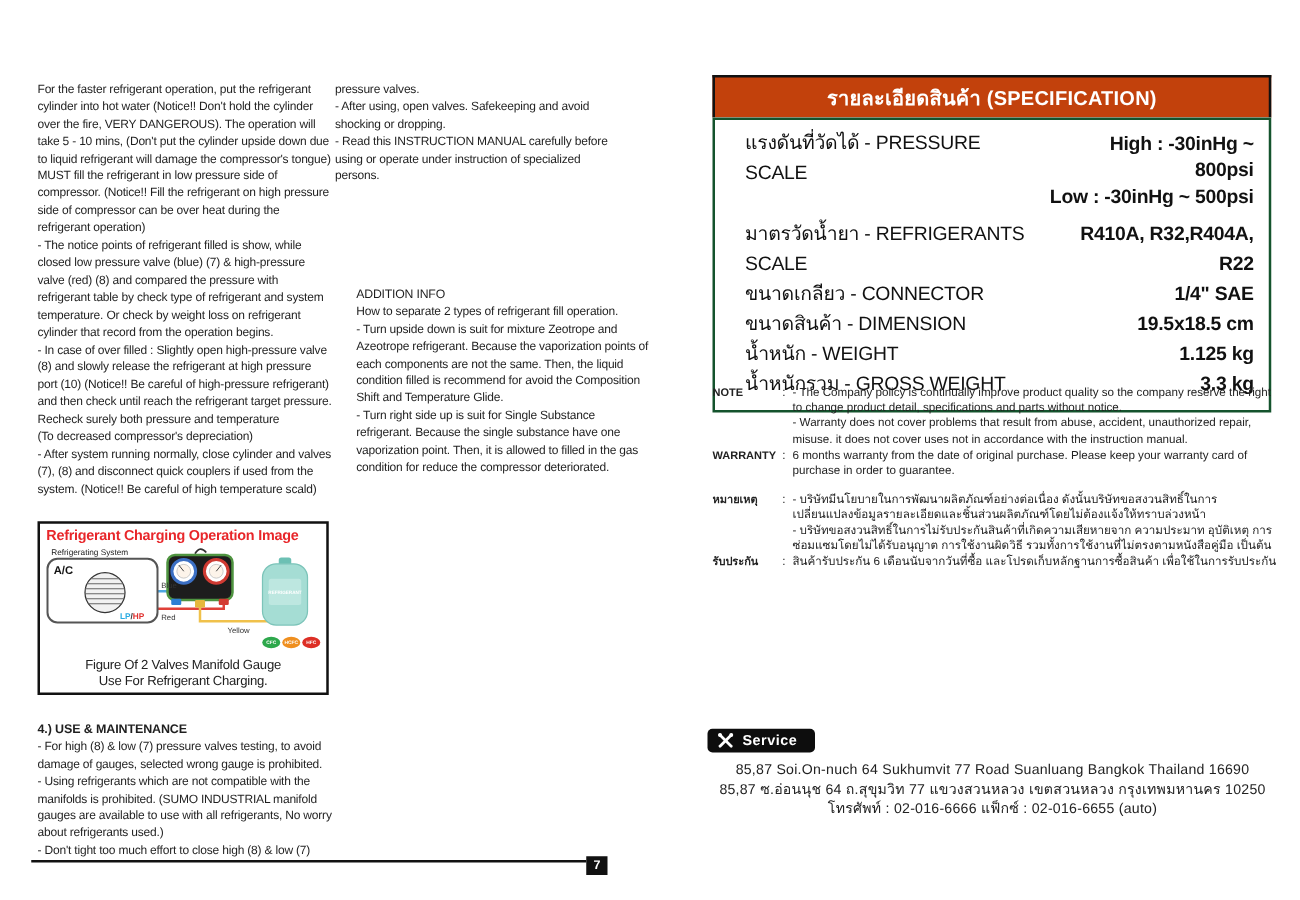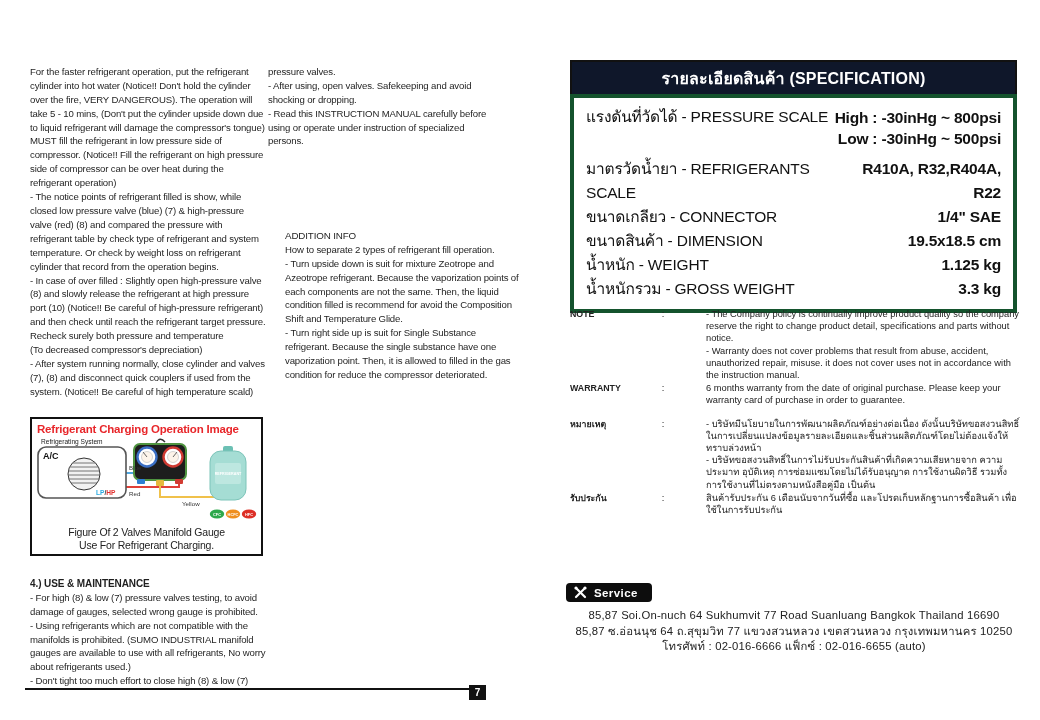--- a/index.html
+++ b/index.html
@@ -18,34 +18,34 @@
   
   .figure{position:absolute;left:30px;top:417px;width:233px;height:139px;
           border:2px solid #111;background:#fff;box-sizing:border-box;}
   .figure-title{color:#e8262a;font-weight:bold;font-size:11.5px;letter-spacing:-0.2px;
                 padding:4px 0 0 5px;}
   .figure svg{display:block;margin:0 auto;}
   .figure-caption{text-align:center;font-size:10.5px;line-height:12.5px;color:#222;
                   letter-spacing:-0.2px;margin-top:1px;}
   
   .spec{position:absolute;left:570px;top:60px;width:447px;box-sizing:border-box;}
-  .spec-header{background:#0f172a;border:2px solid #111;border-bottom:none;
+  .spec-header{background:#c2410c;border:2px solid #111;border-bottom:none;
                color:#fff;font-weight:bold;font-size:16px;text-align:center;
                padding:4px 0 3px 0;letter-spacing:0.2px;}
-  .spec-body{border:4px solid #14532d;background:#fff;padding:7px 12px 8px 12px;}
+  .spec-body{border:2px solid #14532d;background:#fff;padding:7px 12px 8px 24px;}
   .spec-row{display:flex;justify-content:space-between;align-items:flex-start;
             font-size:15.5px;line-height:24px;letter-spacing:-0.2px;}
   .spec-row .lbl{font-weight:normal;color:#111;}
   .spec-row .val{font-weight:bold;text-align:right;color:#111;white-space:pre-line;}
   .spec-row.tall{margin-bottom:8px;}
   .spec-row.tall .val{line-height:21px;padding-top:2px;}
   
   .notes{position:absolute;left:570px;top:308px;width:452px;font-size:9.3px;
          line-height:12.2px;color:#222;}
-  .note-row{display:flex;margin-bottom:1px;gap:36px;}
+  .note-row{display:flex;margin-bottom:1px;}
   .note-lbl{width:50px;font-weight:bold;flex:none;font-size:8.8px;}
   .note-colon{width:14px;flex:none;text-align:center;}
   .note-txt{flex:1;white-space:pre-line;}
   .note-gap{height:10px;}
   .thai{font-size:9.3px;}
   
   .footer{position:absolute;left:566px;top:583px;width:456px;}
   .service-badge{display:inline-flex;align-items:center;gap:7px;background:#0d0d0d;
                  color:#fff;font-weight:bold;font-size:11.5px;border-radius:4px;
                  padding:3px 14px 3px 8px;letter-spacing:0.4px;}

